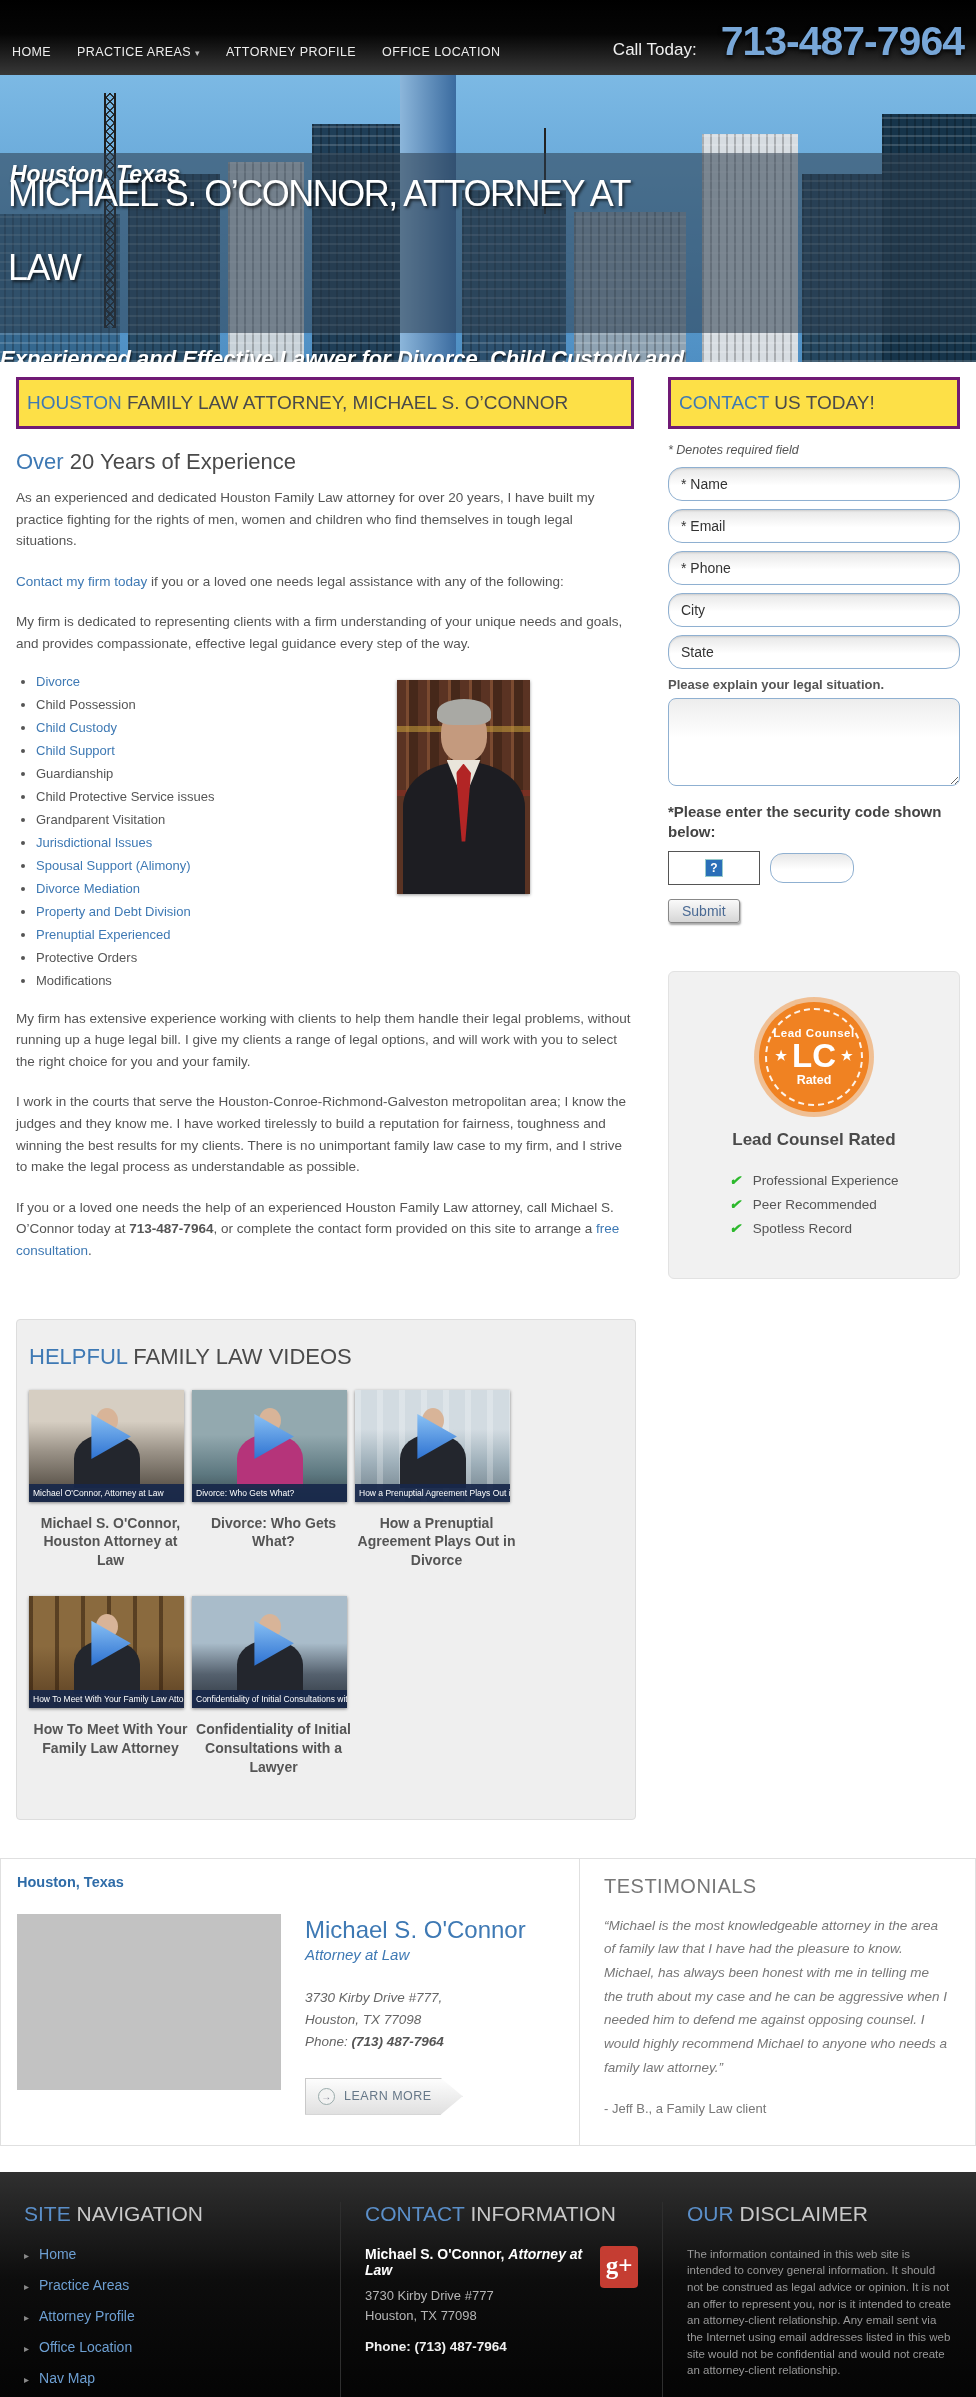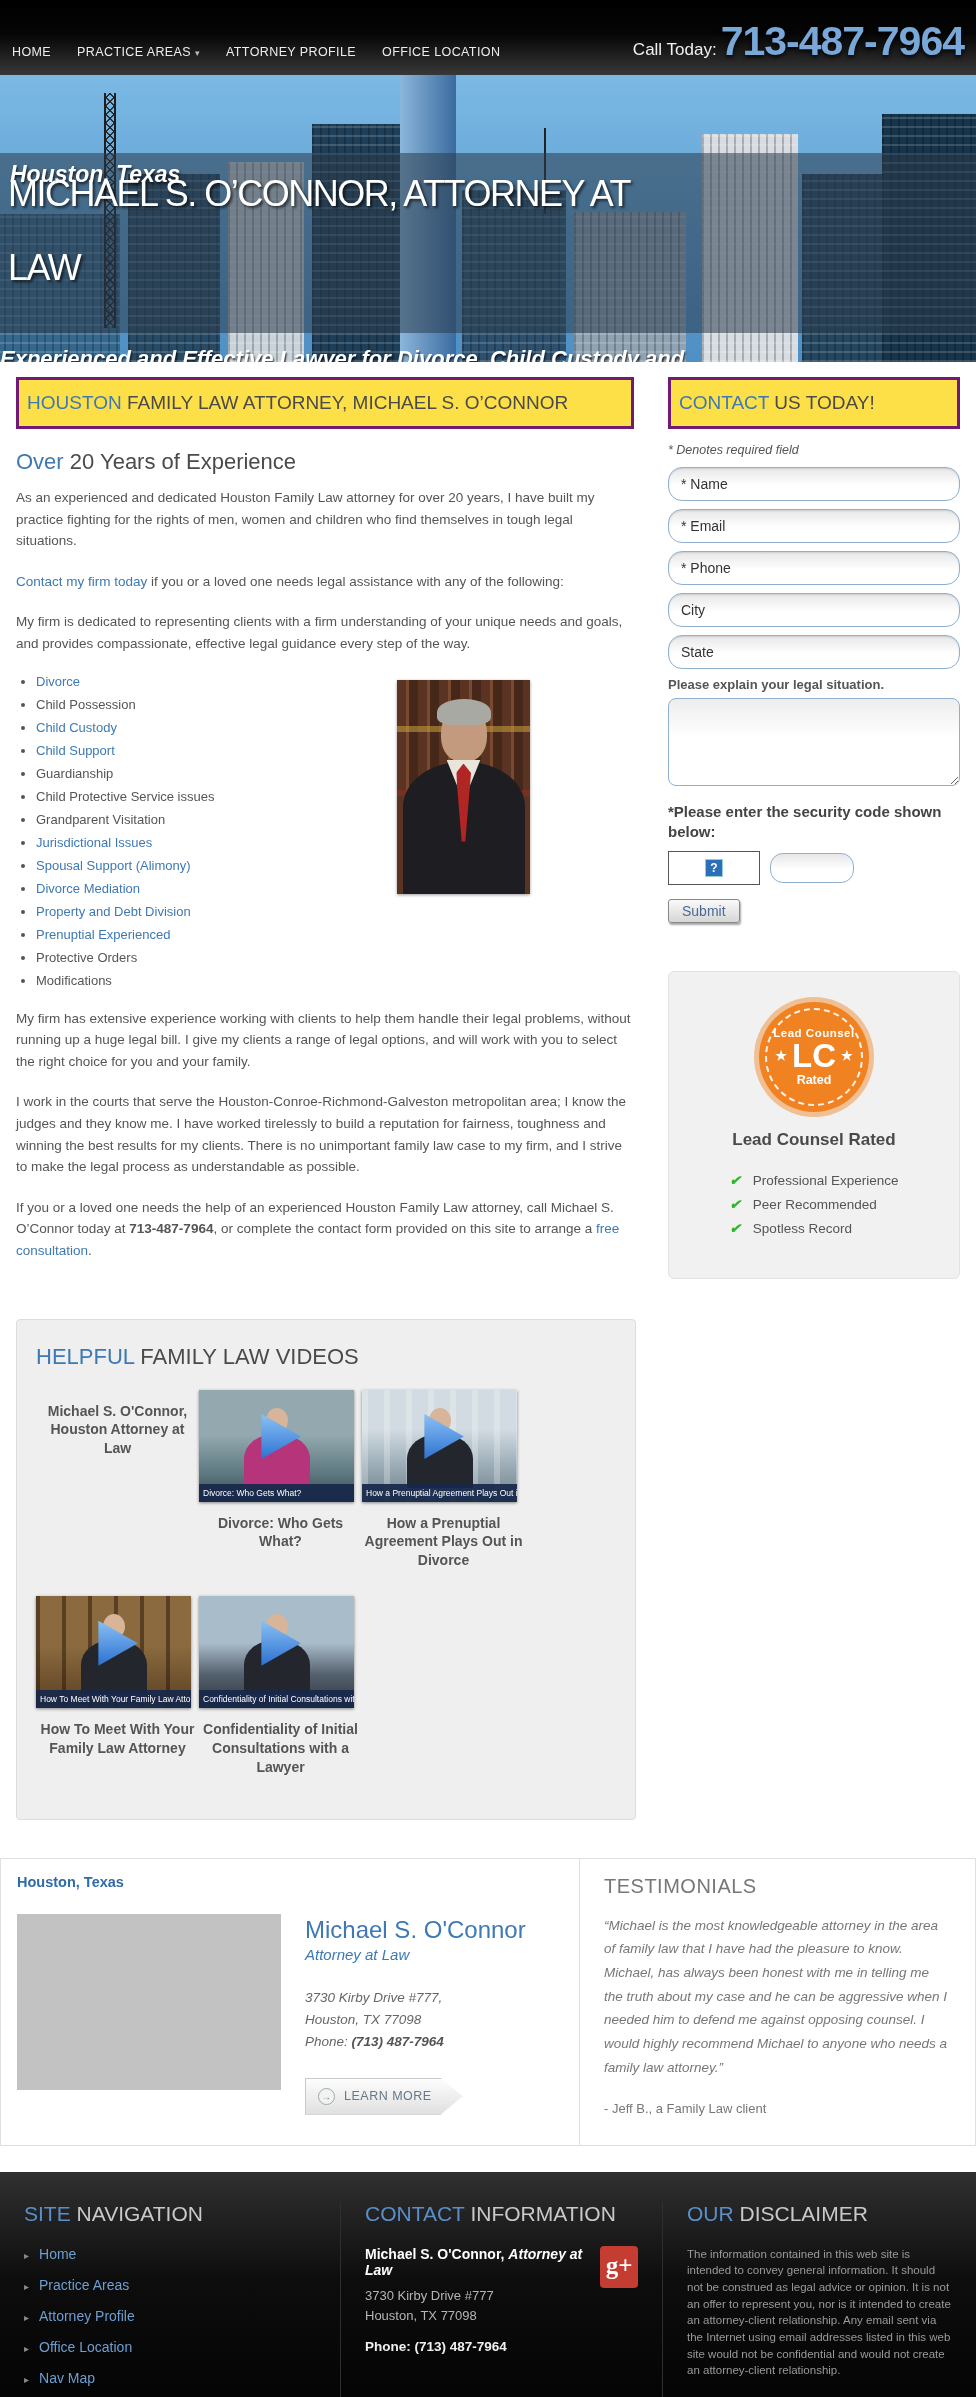--- a/index.html
+++ b/index.html
@@ -5,21 +5,21 @@
   * { box-sizing: border-box; margin: 0; padding: 0; }
   body { background:#fff; font-family:"Liberation Sans", sans-serif; }
   .page { width:976px; margin:0 auto; background:#fff; overflow:hidden; }
 
   
   .topnav { height:75px; background:linear-gradient(#000 0%, #050505 45%, #383838 100%);
     display:flex; justify-content:space-between; align-items:flex-end; padding:0 12px 10px 12px; }
   .navlinks { display:flex; gap:26px; align-items:flex-end; padding-bottom:6px; }
   .navlinks a { color:#ededed; font-size:12.5px; letter-spacing:.4px; text-decoration:none; cursor:pointer; }
   .caret { font-size:9px; color:#bbb; margin-left:4px; }
-  .call { display:flex; align-items:baseline; gap:4px; }
+  .call { display:flex; align-items:baseline; gap:24px; }
   .call-label { color:#f0f0f0; font-size:17px; }
   .call-phone { color:#78a7d8; font-size:41px; font-weight:bold; letter-spacing:-1px;
     text-shadow:0 2px 4px rgba(0,0,0,.9), 0 0 1px #1c3永a; text-shadow:0 2px 4px rgba(0,0,0,.9); }
 
   
   .hero { position:relative; height:287px; overflow:hidden;
     background:linear-gradient(#7cb9e4 0%, #5fa1d4 55%, #4f8fc3 100%); color:#fff; }
   .bld { position:absolute; bottom:0;
     background-image:
       repeating-linear-gradient(0deg, rgba(255,255,255,.16) 0 2px, transparent 2px 9px),
@@ -111,21 +111,21 @@
   .lc-mid { font-size:33px; font-weight:bold; line-height:1.05; display:flex; align-items:center; gap:5px; }
   .lc-star { font-size:13px; }
   .lc-bot { font-size:12.5px; font-weight:bold; }
   .lc-title { font-size:17px; font-weight:bold; color:#4a4a4a; margin:18px 0 14px; }
   .lc-list { display:inline-block; text-align:left; }
   .lc-item { font-size:13.5px; color:#555; margin:8px 0; }
   .lc-check { color:#2db92d; font-weight:bold; margin-right:12px; font-style:italic; }
 
   
   .videos { margin:38px 16px 0; width:620px; background:#efefef; border:1px solid #ddd;
-    border-radius:4px; padding:20px 19px 42px; }
+    border-radius:4px; padding:20px 12px 42px; }
   .videos-h { font-size:22px; color:#4a4a4a; margin:4px 0 20px; font-weight:normal; }
   .vrow { display:flex; margin-bottom:26px; }
   .vrow:last-child { margin-bottom:0; }
   .vcell { width:163px; }
   .thumb { position:relative; width:155px; height:112px; overflow:hidden; box-shadow:0 1px 3px rgba(0,0,0,.45); cursor:pointer; }
   .v1 { background:linear-gradient(#d6cec2 0 28%, #9a9287 55%, #433c33 100%); }
   .v2 { background:linear-gradient(#93a9af 0 40%, #5d7880 75%, #38474d 100%); }
   .v3 { background:repeating-linear-gradient(90deg, rgba(255,255,255,.25) 0 6px, transparent 6px 22px),
         linear-gradient(#d2dbe1 0 35%, #9fb0ba 65%, #6f7f89 100%); }
   .v4 { background:repeating-linear-gradient(90deg, rgba(40,22,8,.5) 0 4px, transparent 4px 26px),
@@ -301,20 +301,25 @@
           <div class="lc-item"><span class="lc-check">✔</span><span>Spotless Record</span></div>
         </div>
       </div>
     </aside>
   </div>
 
   <section class="videos">
     <h2 class="videos-h"><span class="acc">HELPFUL</span><span> FAMILY LAW VIDEOS</span></h2>
     <div class="vrow">
       <div class="vcell">
+        <div class="thumb v1">
+          <span class="fig"></span>
+          <span class="play"></span>
+          <span class="vbar">Michael O'Connor, Attorney at Law</span>
+        </div>
         <div class="vcap">Michael S. O'Connor, Houston Attorney at Law</div>
       </div>
       <div class="vcell">
         <div class="thumb v2">
           <span class="fig pink"></span>
           <span class="play"></span>
           <span class="vbar">Divorce: Who Gets What?</span>
         </div>
         <div class="vcap">Divorce: Who Gets What?</div>
       </div>

